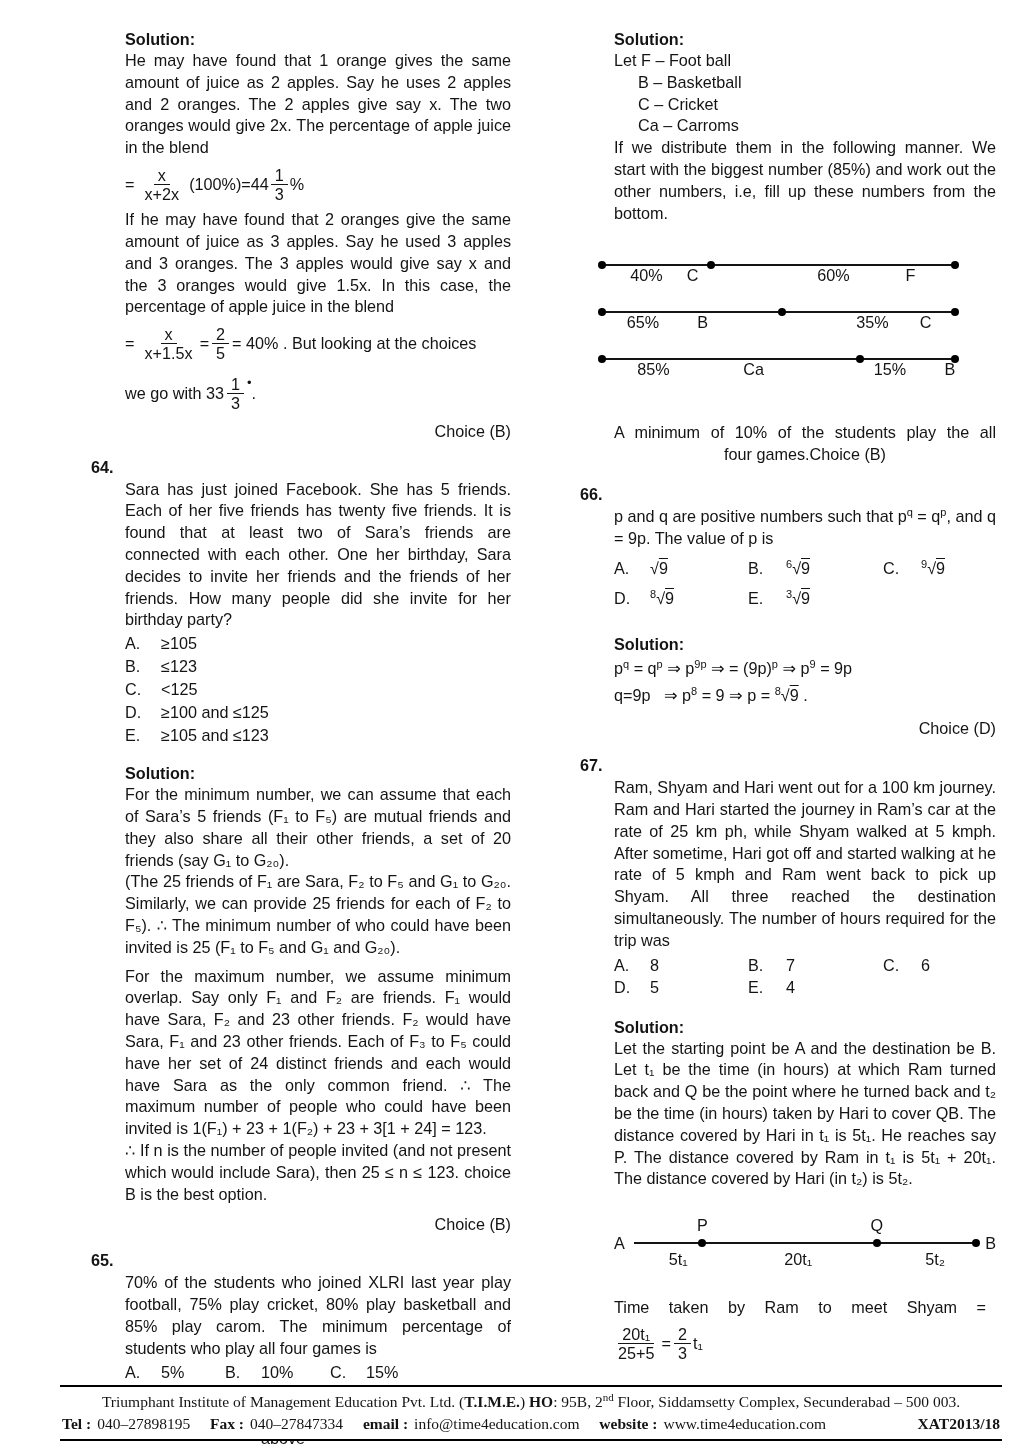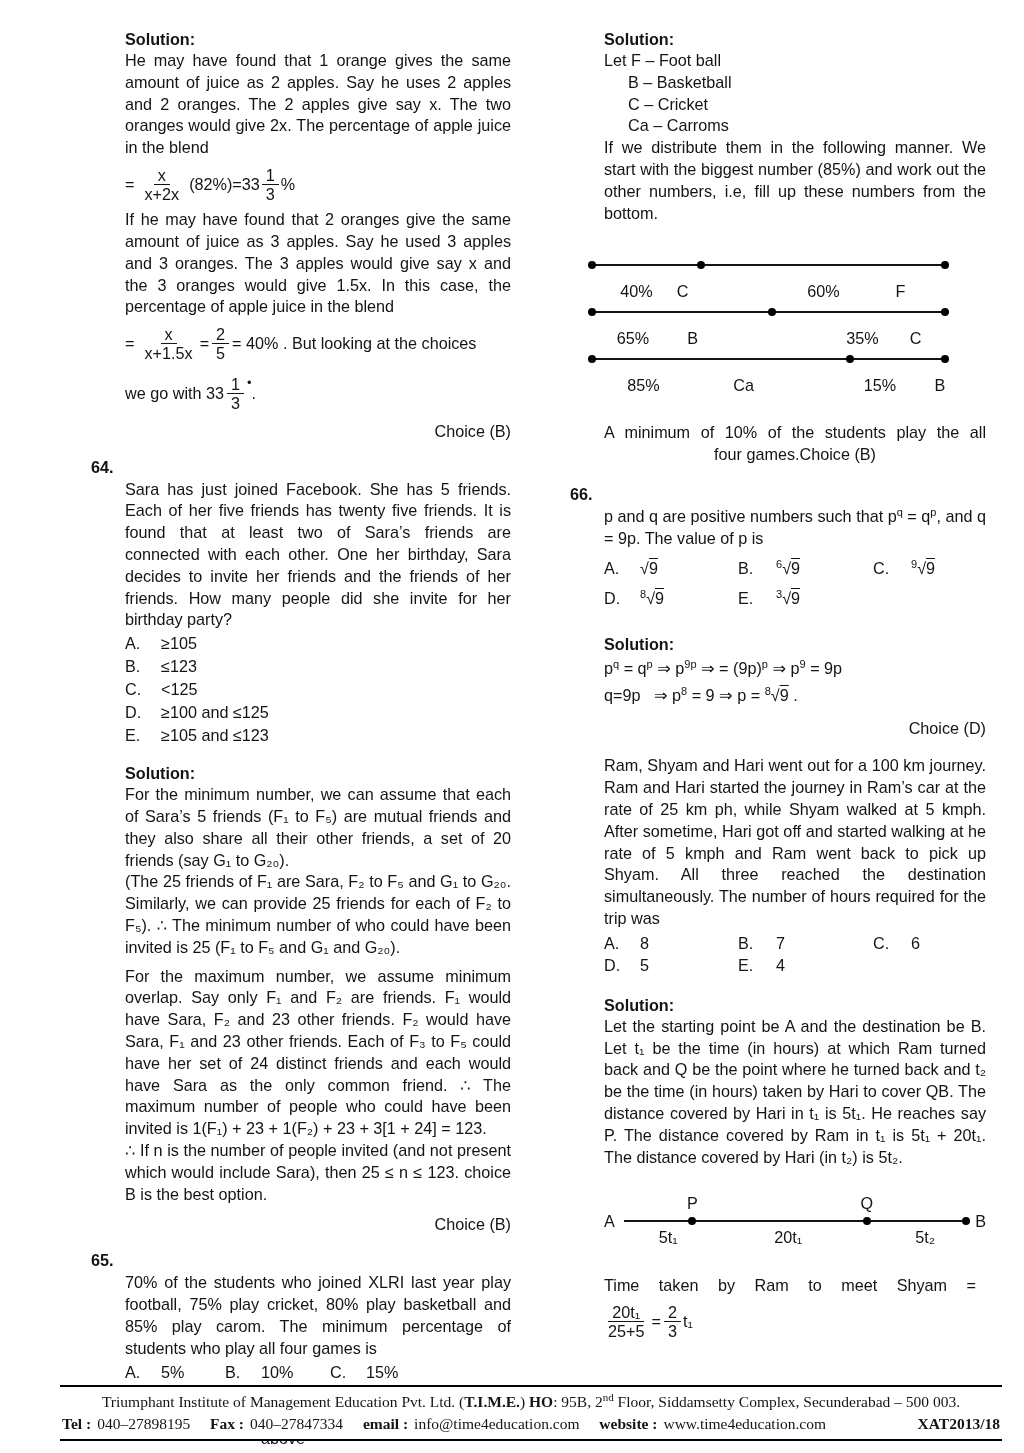--- a/index.html
+++ b/index.html
@@ -1,18 +1,18 @@
 <!DOCTYPE html>
 <html><head>
 <meta charset="utf-8">
 <style>
   * { margin:0; padding:0; box-sizing:border-box; }
   html,body { width:1024px; height:1453px; background:#fff; overflow:hidden; }
   body { font-family:"Liberation Sans", sans-serif; color:#141414; font-size:16.2px; }
-  .columns { display:flex; padding-top:28px; }
+  .columns { display:flex; padding-top:28px;gap:10px; }
   .col { width:386px; }
   .col-left { margin-left:125px; }
   .col-right { margin-left:93px; width:382px; }
   p.just { text-align:justify; line-height:21.8px; }
   .line { line-height:21.8px; }
   .sol-head { font-weight:bold; line-height:22px; }
   .choice { text-align:right; line-height:22px; margin-top:8px; }
   
   .formula { display:flex; align-items:center; gap:6px; margin:7px 0 6px; white-space:nowrap; }
   .frac { display:inline-flex; flex-direction:column; align-items:center; line-height:1.12; }
@@ -30,21 +30,21 @@
   .grid65 { display:grid; grid-template-columns:36px 64px 36px 69px 36px auto; line-height:22px; margin-top:2px; }
   .grid66 { display:grid; grid-template-columns:36px 98px 38px 97px 38px auto; line-height:30px; margin-top:4px; align-items:end; }
   .grid67 { display:grid; grid-template-columns:36px 98px 38px 97px 38px auto; line-height:22px; margin-top:2px; }
   .indent { padding-left:24px; }
   
   .d1 { margin:40px 0 0 -12px; width:353px; }
   .d1-row { position:relative; margin-bottom:23px; }
   .d1-seg { position:relative; height:2px; background:#141414; }
   .dot { position:absolute; width:8px; height:8px; background:#000; border-radius:50%; top:50%; transform:translate(-50%,-50%); }
   .d1-labs { position:relative; height:22px; }
-  .d1-labs span { position:absolute; top:16px; line-height:18px; }
+  .d1-labs span { position:absolute; top:0; line-height:18px; }
   .d1-after { margin-top:40px; }
   .concl-row { display:flex; justify-content:center; line-height:21.8px; }
   
   .d2 { display:flex; align-items:center; gap:9px; margin-top:40px; height:26px; }
   .d2-line { position:relative; flex:1; height:2px; background:#141414; }
   .d2-line .above { position:absolute; top:-26px; transform:translateX(-50%); }
   .d2-line .below { position:absolute; top:8px; transform:translateX(-50%); }
   .timeline { word-spacing:15px; line-height:22px; margin-top:14px; }
   
   .footer { position:absolute; left:60px; width:942px; top:1385px; background:#fff;
@@ -65,21 +65,21 @@
 
     <section>
       <div class="sol-head">Solution:</div>
       <p class="just">He may have found that 1 orange gives the same amount of juice as 2 apples. Say he uses 2 apples and 2 oranges. The 2 apples give say x. The two oranges would give 2x. The percentage of apple juice in the blend</p>
       <div class="formula">
         <span>=</span>
         <span class="frac">
             <span class="top">x</span>
             <span class="bot">x+2x</span>
           </span>
-        <span>(82%)=33</span>
+        <span>(100%)=44</span>
         <span class="frac" style="margin-left:-4px">
             <span class="top">1</span>
             <span class="bot">3</span>
           </span>
         <span style="margin-left:-4px">%</span>
       </div>
       <p class="just">If he may have found that 2 oranges give the same amount of juice as 3 apples. Say he used 3 apples and 3 oranges. The 3 apples would give say x and the 3 oranges would give 1.5x. In this case, the percentage of apple juice in the blend</p>
       <div class="formula">
         <span>=</span>
         <span class="frac">
@@ -243,20 +243,21 @@
     </section>
 
     <section style="margin-top:20px">
       <div class="sol-head">Solution:</div>
       <div class="line" style="line-height:26px">p<sup>q</sup> = q<sup>p</sup> ⇒ p<sup>9p</sup> ⇒ = (9p)<sup>p</sup> ⇒ p<sup>9</sup> = 9p</div>
       <div class="line" style="line-height:28px">q=9p&nbsp;&nbsp; ⇒ p<sup>8</sup> = 9 ⇒ p = <sup>8</sup>√<span class="ovl">9</span> .</div>
       <div class="choice">Choice (D)</div>
     </section>
 
     <section class="qblock" style="margin-top:16px">
+      <span class="qnum">67.</span>
       <div class="qbody">
         <p class="just">Ram, Shyam and Hari went out for a 100 km journey. Ram and Hari started the journey in Ram’s car at the rate of 25 km ph, while Shyam walked at 5 kmph. After sometime, Hari got off and started walking at he rate of 5 kmph and Ram went back to pick up Shyam. All three reached the destination simultaneously. The number of hours required for the trip was</p>
         <div class="grid67">
           <span>A.</span>
             <span>8</span>
           <span>B.</span>
             <span>7</span>
           <span>C.</span>
             <span>6</span>
           <span>D.</span>

